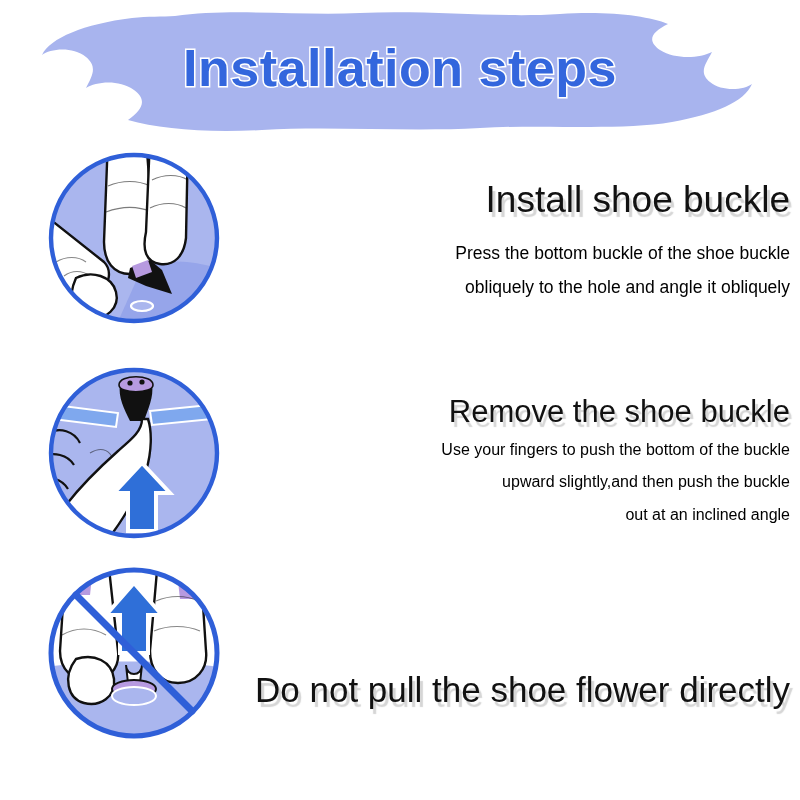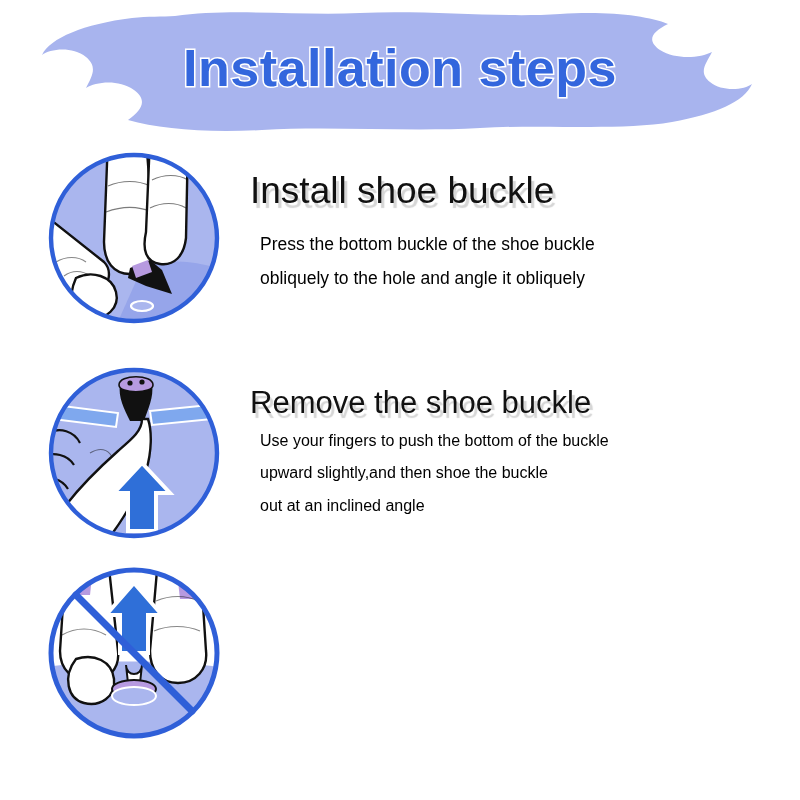--- a/index.html
+++ b/index.html
@@ -56,22 +56,23 @@
   .step-figure {
     position: absolute;
     left: 46px;
     top: 0;
     width: 176px;
     height: 176px;
   }
   .step-body {
     position: absolute;
     left: 250px;
-    top: 8px;
+    top: 17px;
     width: 540px;
+    text-align: right;
   }
 
   .step-heading {
     font-size: 36px;
     font-weight: normal;
     color: #111111;
     margin: 0;
     line-height: 1.15;
     text-shadow: 3px 5px 1px rgba(150,150,150,0.40);
     white-space: nowrap;
@@ -209,21 +210,21 @@
       <path d="M 96 98 L 124 128 L 110 128 L 110 166 L 82 166
                L 82 128 L 68 128 Z" fill="#2f6fd8" stroke="#ffffff" stroke-width="4"></path>
     </g>
     <circle cx="88" cy="88" r="83" fill="none" stroke="#2f5fd8" stroke-width="4.4"></circle>
   </svg>
 
   <div class="step-body">
     <h2 class="step-heading">Remove the shoe buckle</h2>
     <ul class="step-lines">
       <li>Use your fingers to push the bottom of the buckle</li>
-      <li>upward slightly,and then shoe the buckle</li>
+      <li>upward slightly,and then push the buckle</li>
       <li>out at an inclined angle</li>
     </ul>
   </div>
 </div>
 
 <div class="step" id="step-3">
 
   <svg class="step-figure" viewBox="0 0 176 176">
     <defs>
       <clipPath id="clip3">
@@ -254,13 +255,16 @@
       <ellipse cx="88" cy="131" rx="22" ry="9" fill="#aab6ee" stroke="#ffffff" stroke-width="2"></ellipse>
 
       <path d="M 88 18 L 116 50 L 102 50 L 102 88 L 74 88
                L 74 50 L 60 50 Z" fill="#2f6fd8" stroke="#ffffff" stroke-width="4"></path>
     </g>
 
     <line x1="30" y1="30" x2="146" y2="146" stroke="#2f5fd8" stroke-width="7" stroke-linecap="round"></line>
     <circle cx="88" cy="88" r="83" fill="none" stroke="#2f5fd8" stroke-width="5"></circle>
   </svg>
 
+  <div class="step-body">
+    <h2 class="step-heading">Do not pull the shoe flower directly</h2>
+  </div>
 </div>
 
 </body></html>

